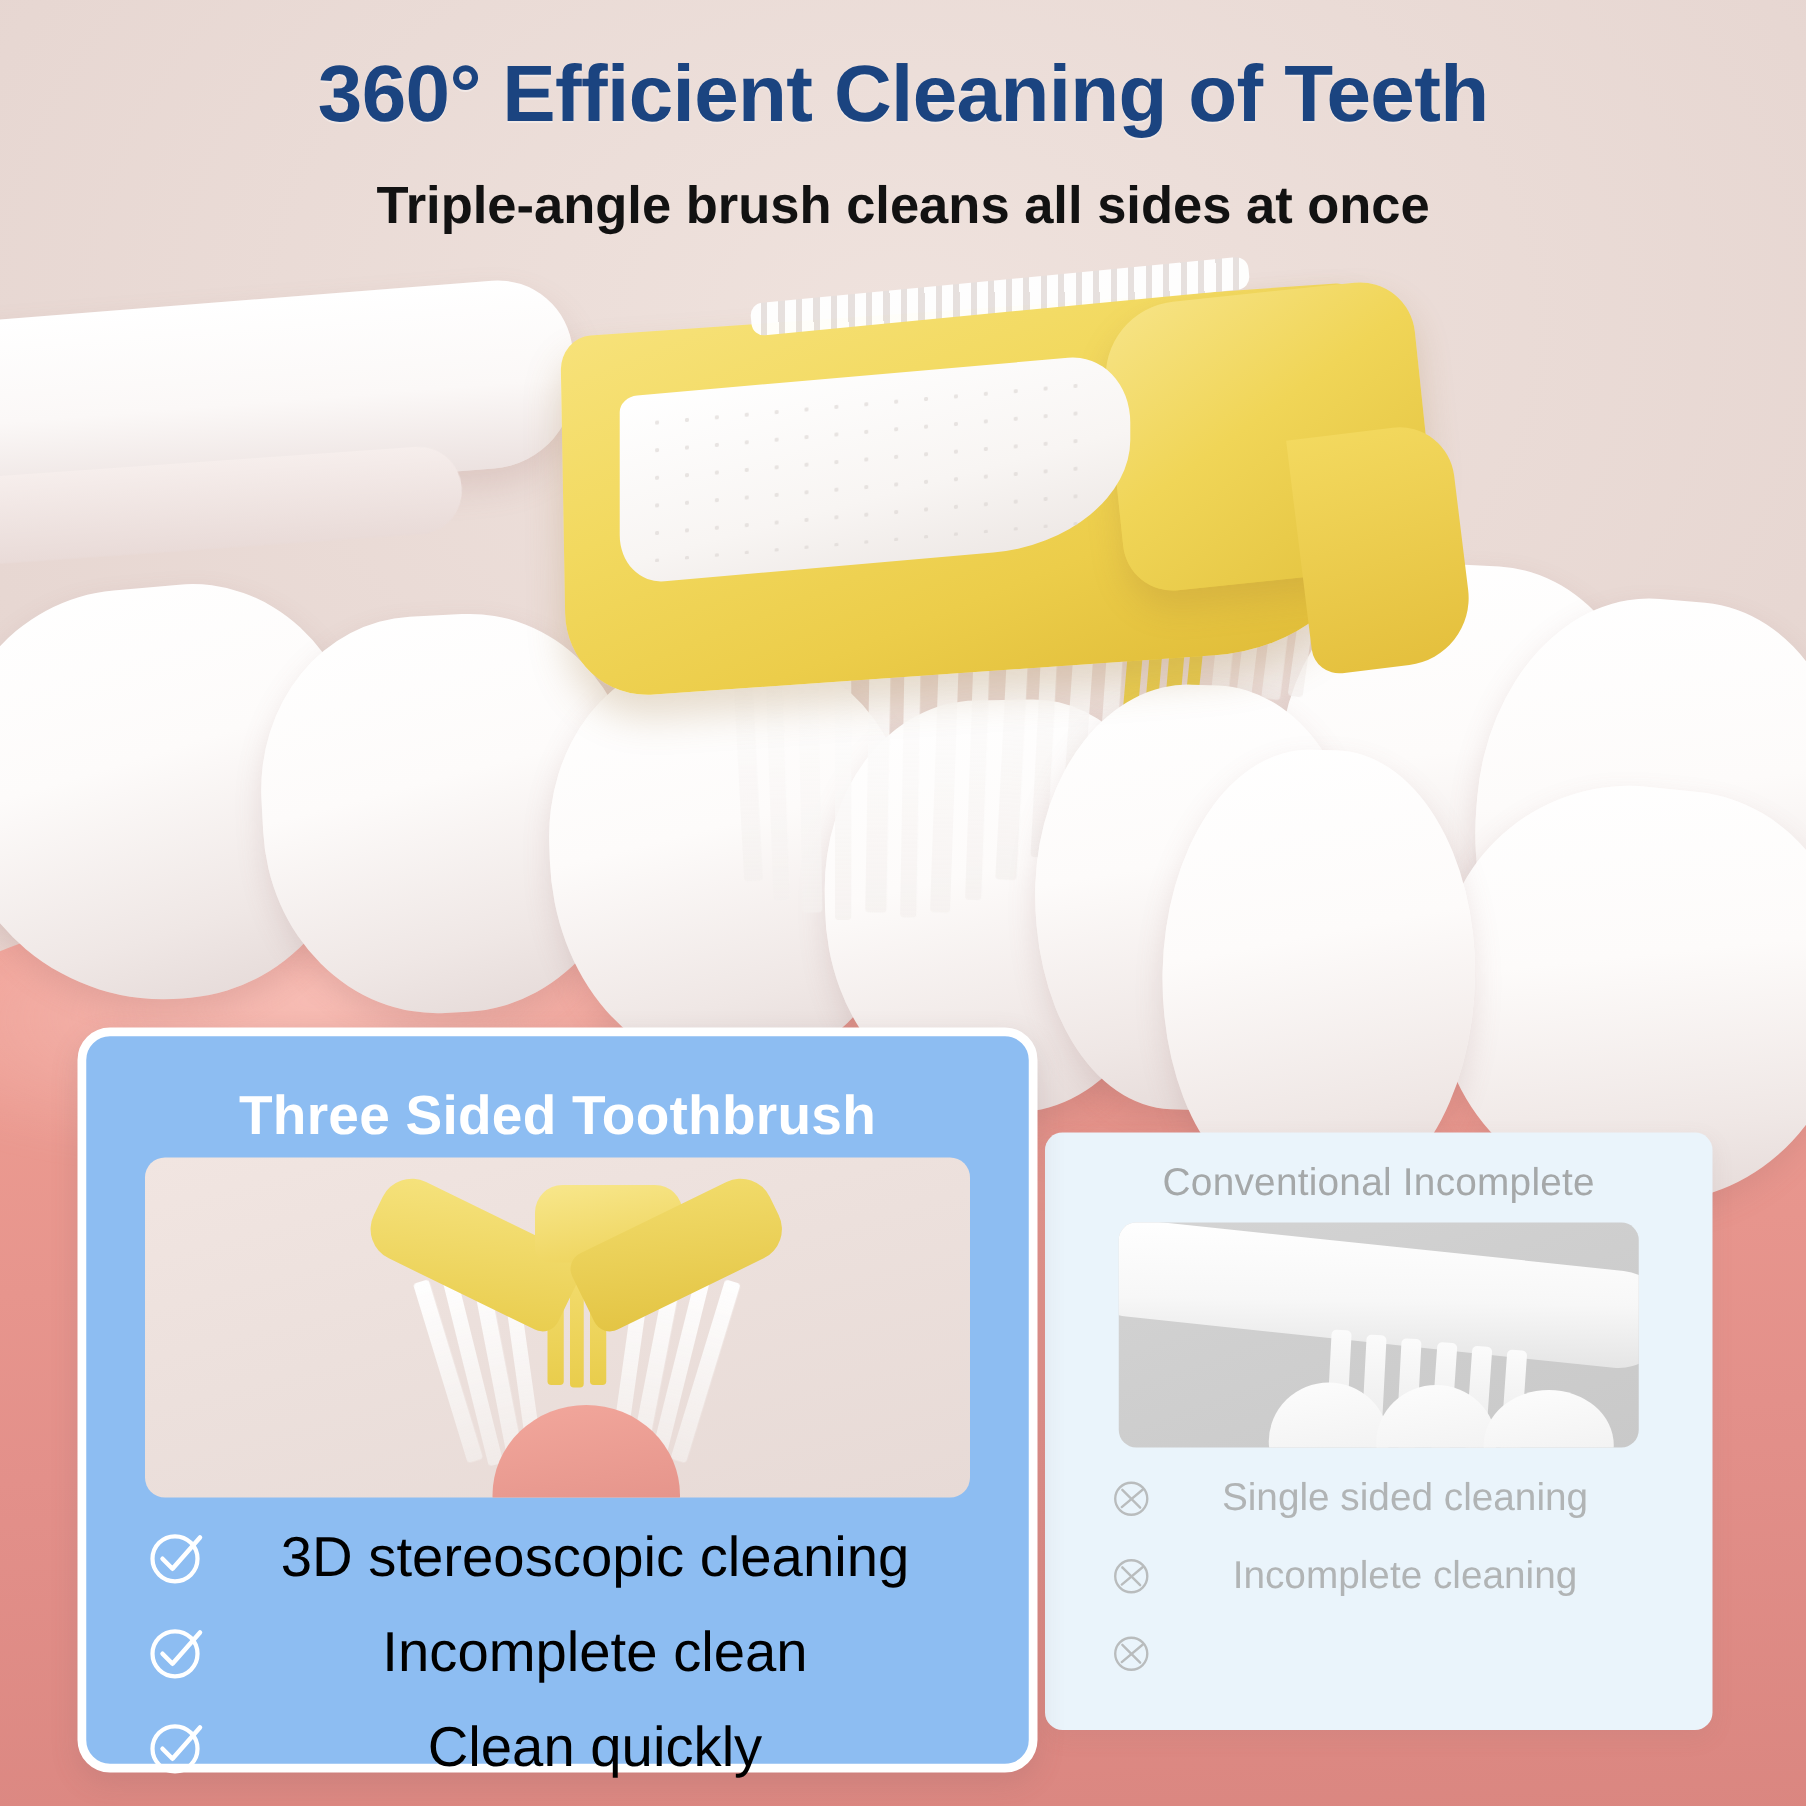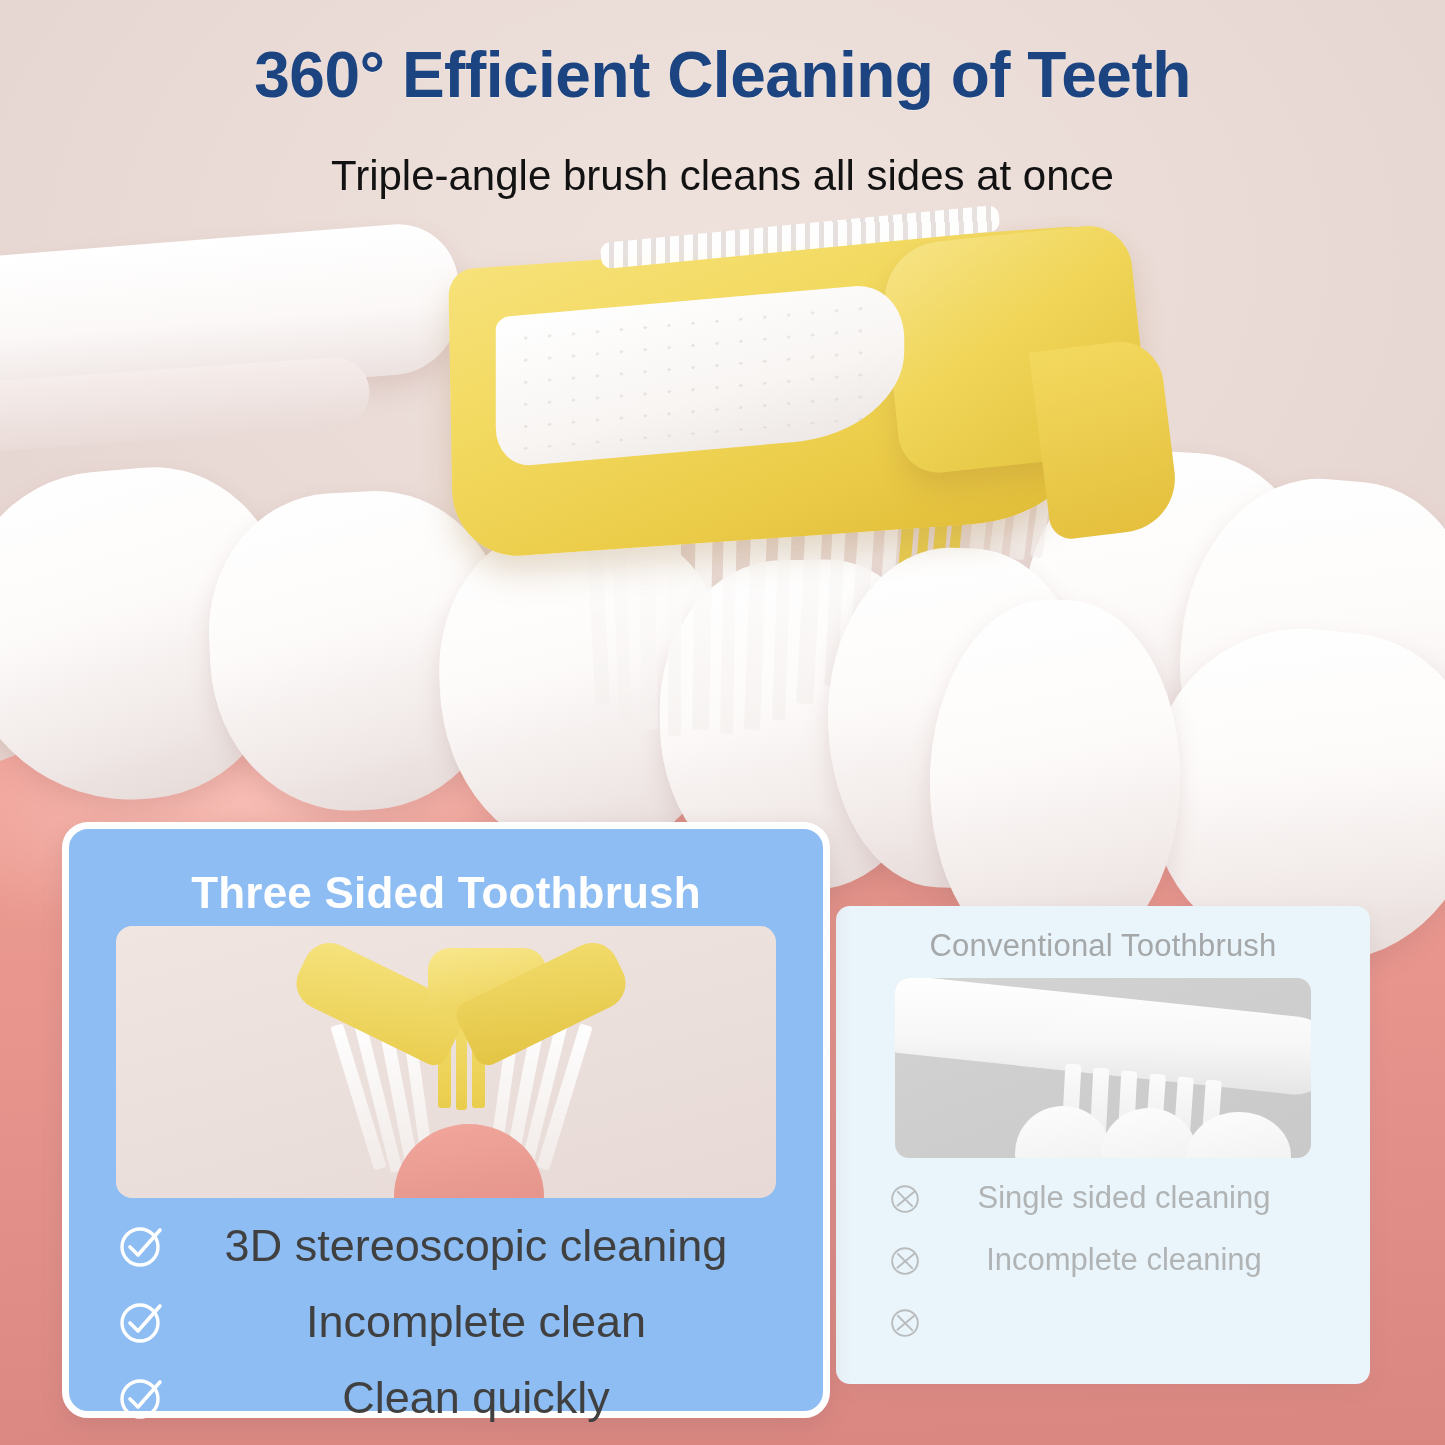--- a/index.html
+++ b/index.html
@@ -77,21 +77,21 @@
   .bristles{position:absolute;left:0;top:0;width:100%;height:100%;}
   .bf{position:absolute;background:linear-gradient(180deg,rgba(255,255,255,.97),rgba(244,240,238,.72));
     border-radius:3px;filter:blur(.25px);}
   .byel{position:absolute;background:linear-gradient(180deg,#f4de72,#e9cd4c);border-radius:3px;}
 
   
   .title{position:absolute;left:0;right:0;top:38px;text-align:center;
     font-size:64px;font-weight:700;color:#1b4480;letter-spacing:-.5px;
     text-shadow:0 1px 0 rgba(255,255,255,.35);}
   .subtitle{position:absolute;left:0;right:0;top:140px;text-align:center;
-    font-size:42px;font-weight:400;color:#121212;margin-top:12px;}
+    font-size:42px;font-weight:700;color:#121212;}
 
   
   .card-conv{position:absolute;left:836px;top:906px;width:534px;height:478px;
     background:#eaf4fb;border-radius:14px;
     box-shadow:0 6px 18px rgba(140,110,110,.10);}
   .conv-title{text-align:center;font-size:31px;color:#a5a8a9;font-weight:400;
     padding-top:22px;letter-spacing:.2px;}
   .conv-img{margin:14px auto 0;width:416px;height:180px;border-radius:14px;
     background:linear-gradient(160deg,#d4d4d4 0%,#cfcfcf 40%,#c9c9c9 100%);
     position:relative;overflow:hidden;}
@@ -110,21 +110,21 @@
     background:#8dbdf2;border-radius:26px;border:7px solid #ffffff;
     box-sizing:border-box;box-shadow:0 8px 22px rgba(120,90,95,.16);}
   .blue-title{text-align:center;font-size:44px;font-weight:700;color:#ffffff;
     padding-top:16px;letter-spacing:.2px;margin-top:23px;}
   .blue-img{margin:8px auto 0;width:660px;height:272px;border-radius:16px;
     background:linear-gradient(165deg,#f1e5e1 0%,#ece0dc 45%,#e7dad6 100%);
     position:relative;overflow:hidden;}
   .blue-list{margin-top:10px;}
   .blue-row{display:flex;align-items:center;height:76px;padding-left:46px;}
   .blue-row .lbl{flex:1;text-align:center;padding-right:40px;
-    font-size:45px;color:#404040;font-weight:400;}
+    font-size:45px;color:#000000;font-weight:400;}
 
   .ic{width:54px;height:54px;flex:0 0 54px;}
   .ic-sm{width:38px;height:38px;flex:0 0 38px;}
 </style>
 </head>
 <body>
 
 <div class="stage">
 
   <div class="scene">
@@ -177,21 +177,21 @@
         <div class="pad-dots"></div>
       </div>
       <div class="brush-top-grip"></div>
     </div>
   </div>
 
   <div class="title">360° Efficient Cleaning of Teeth</div>
   <div class="subtitle">Triple-angle brush cleans all sides at once</div>
 
   <div class="card-conv">
-    <div class="conv-title">Conventional Toothbrush</div>
+    <div class="conv-title">Conventional Incomplete</div>
 
     <div class="conv-img">
       <div class="cb-handle"></div>
       <div class="cb-bristle" style="left:168px;top:86px;width:16px;height:92px;transform:rotate(3deg)"></div>
       <div class="cb-bristle" style="left:196px;top:90px;width:16px;height:90px;transform:rotate(3deg)"></div>
       <div class="cb-bristle" style="left:224px;top:93px;width:16px;height:88px;transform:rotate(3deg)"></div>
       <div class="cb-bristle" style="left:252px;top:96px;width:16px;height:86px;transform:rotate(4deg)"></div>
       <div class="cb-bristle" style="left:280px;top:99px;width:16px;height:84px;transform:rotate(4deg)"></div>
       <div class="cb-bristle" style="left:308px;top:102px;width:16px;height:82px;transform:rotate(4deg)"></div>
       <div class="cb-tooth" style="left:120px;width:96px;height:86px"></div>

